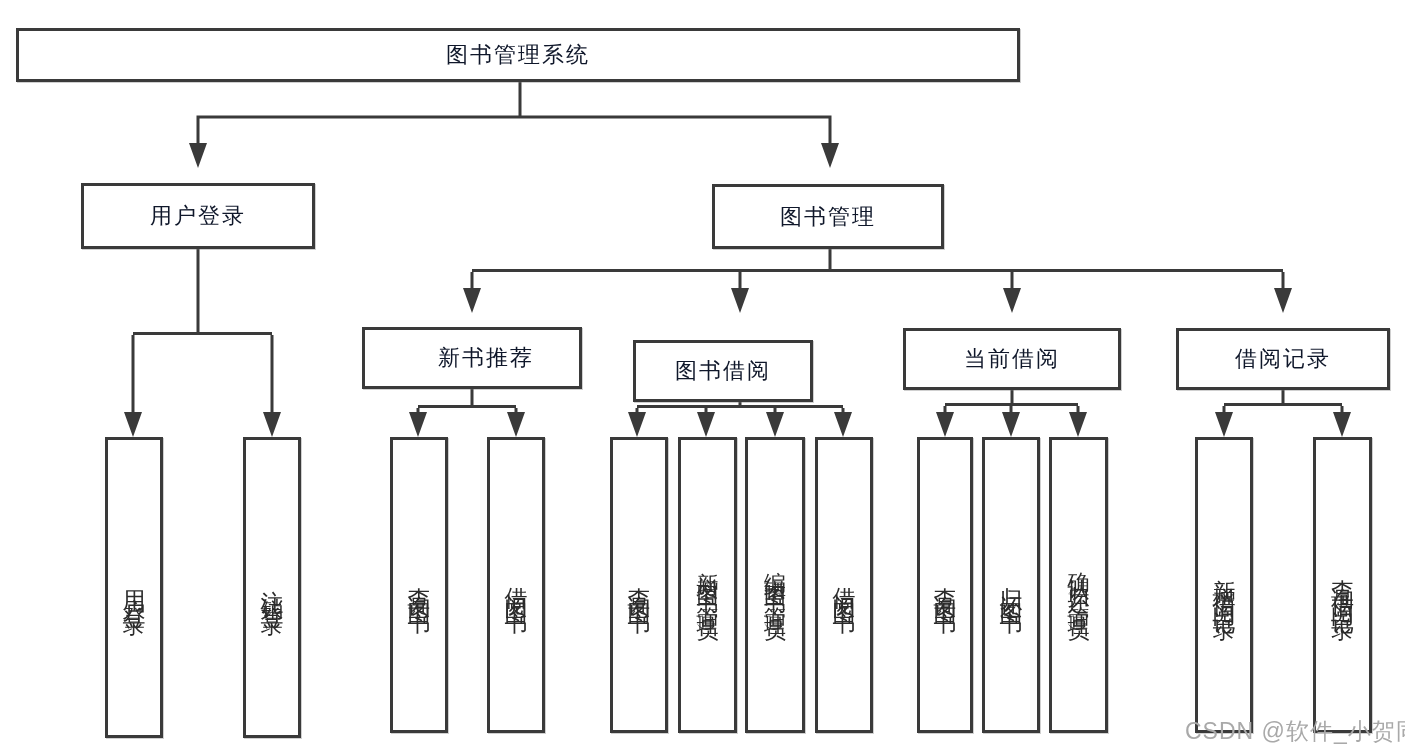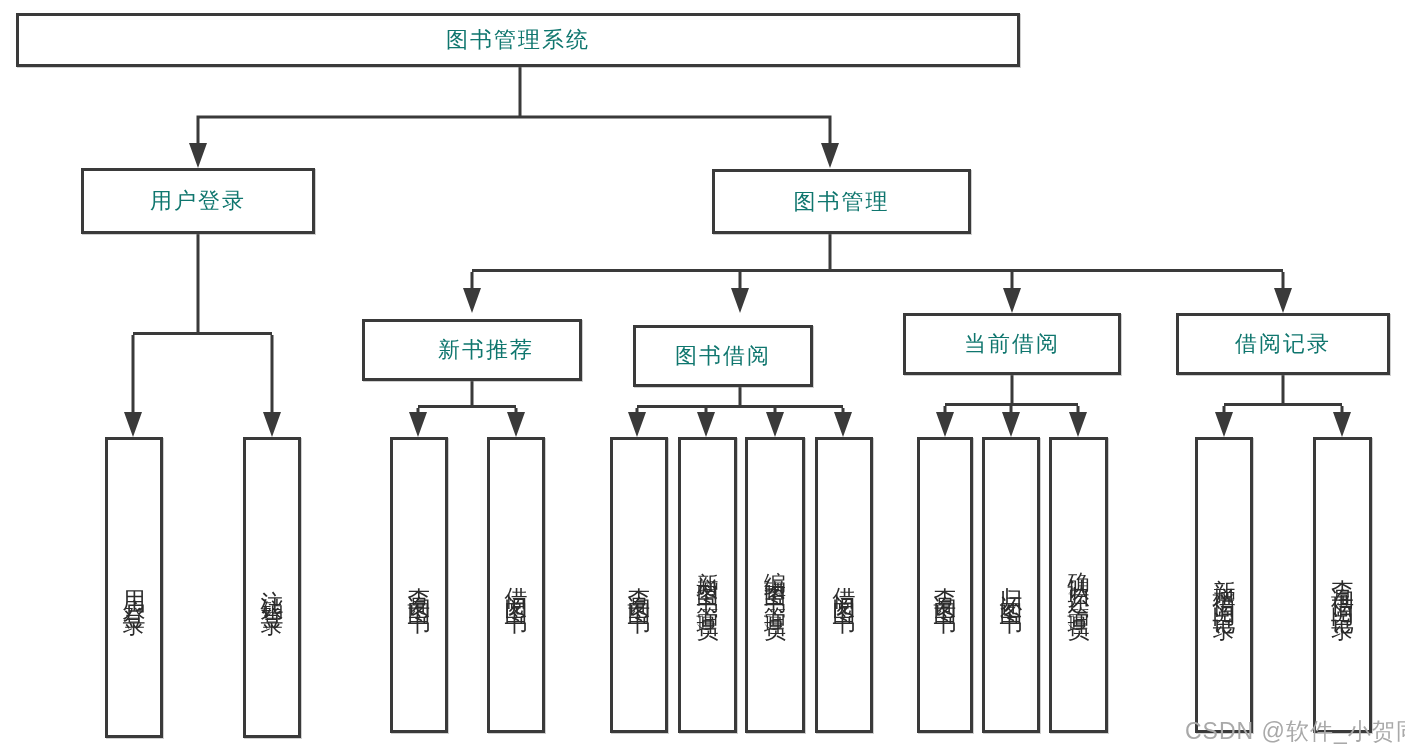--- a/index.html
+++ b/index.html
@@ -22,23 +22,24 @@
   .h-box {
     position: absolute;
     box-sizing: border-box;
     border: 3px solid #3a3a3a;
     background: #ffffff;
     display: flex;
     align-items: center;
     justify-content: center;
     font-size: 22px;
     letter-spacing: 2px;
-    color: #0f766e;
+    color: #0f172a;
     z-index: 1;
     box-shadow: 1px 1px 0 rgba(120,120,120,0.35);
+    margin-top: 15px;
   }
   .v-box {
     position: absolute;
     box-sizing: border-box;
     border: 3px solid #3a3a3a;
     background: #ffffff;
     display: flex;
     align-items: center;
     justify-content: center;
     color: #2b2b2b;
@@ -64,22 +65,22 @@
     font-size: 23px;
     color: #a9a9a9;
     letter-spacing: 1px;
     z-index: 2;
     white-space: nowrap;
   }
 
   
   #node-root           { left: 16px;  top: 13px;  width: 1004px; height: 54px; }
   #node-user-login     { left: 81px;  top: 168px; width: 234px;  height: 66px; }
-  #node-book-mgmt      { left: 712px; top: 169px; width: 259px;  height: 65px; }
-  #node-new-book-rec   { left: 362px; top: 319px; width: 220px;  height: 62px; padding-left: 28px; }
+  #node-book-mgmt      { left: 712px; top: 169px; width: 232px;  height: 65px; }
+  #node-new-book-rec   { left: 362px; top: 312px; width: 220px;  height: 62px; padding-left: 28px; }
   #node-book-borrow    { left: 633px; top: 325px; width: 180px;  height: 62px; }
   #node-current-borrow { left: 903px; top: 313px; width: 218px;  height: 62px; text-align: center; }
   #node-borrow-record  { left: 1176px;top: 313px; width: 214px;  height: 62px; }
 
   #leaf-user-login     { left: 105px; top: 437px; width: 58px; height: 301px; }
   #leaf-logout         { left: 243px; top: 437px; width: 58px; height: 301px; }
   #leaf-rec-query      { left: 390px; top: 437px; width: 58px; height: 296px; }
   #leaf-rec-borrow     { left: 487px; top: 437px; width: 58px; height: 296px; }
   #leaf-bb-query       { left: 610px; top: 437px; width: 58px; height: 296px; }
   #leaf-bb-add         { left: 678px; top: 437px; width: 59px; height: 296px; }

